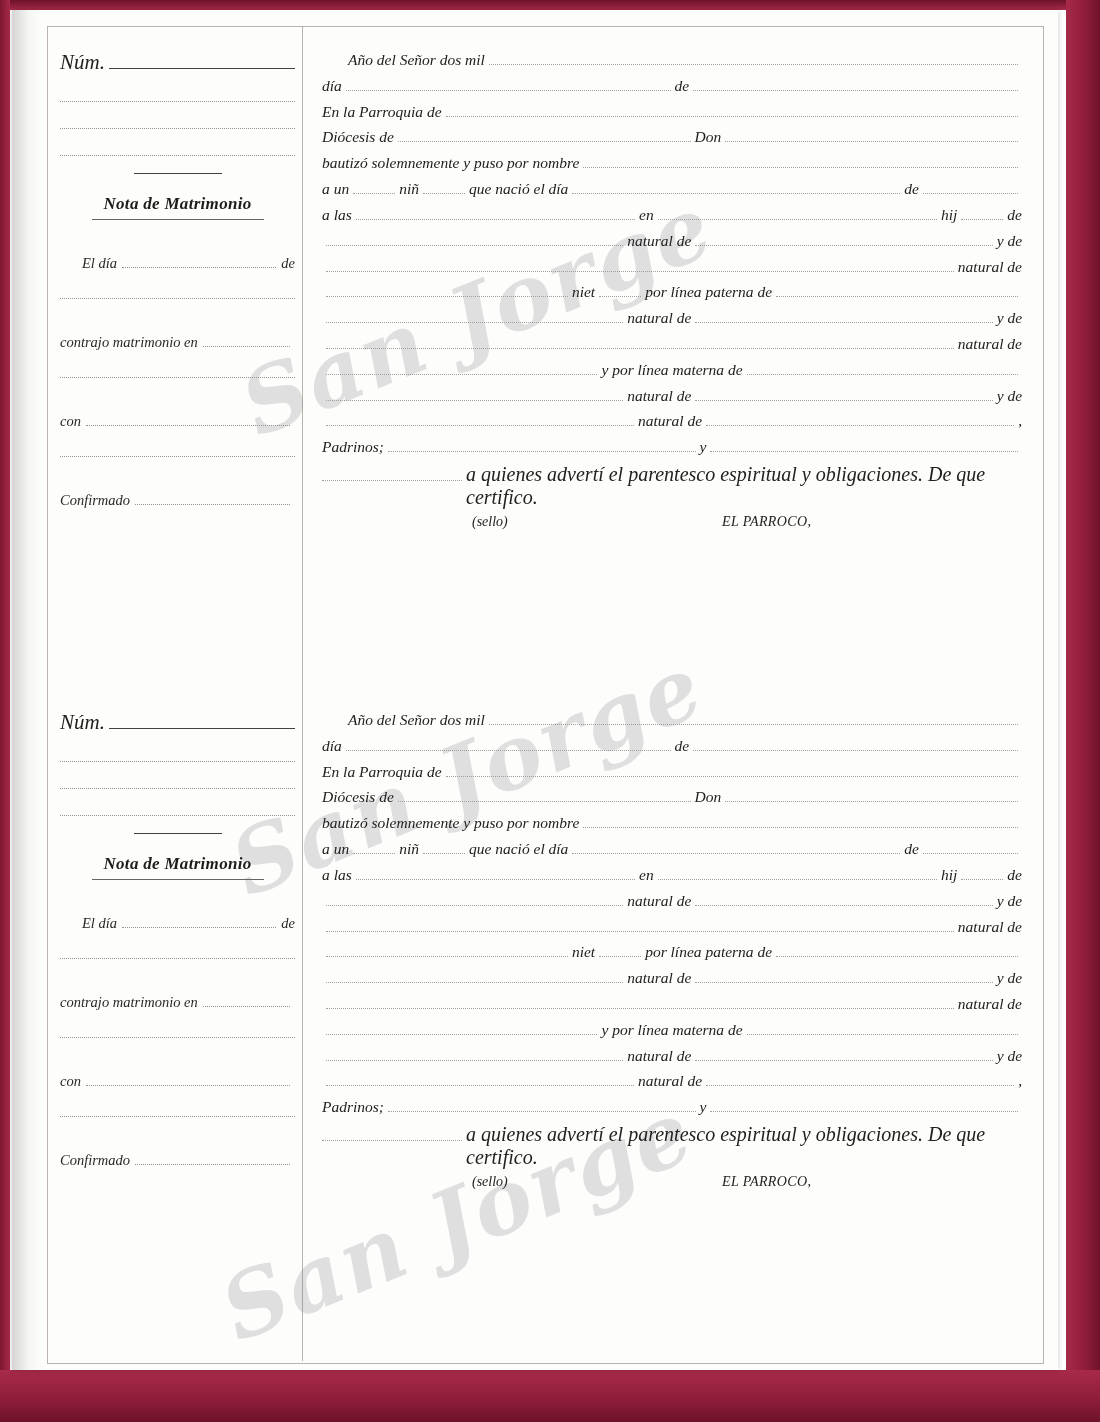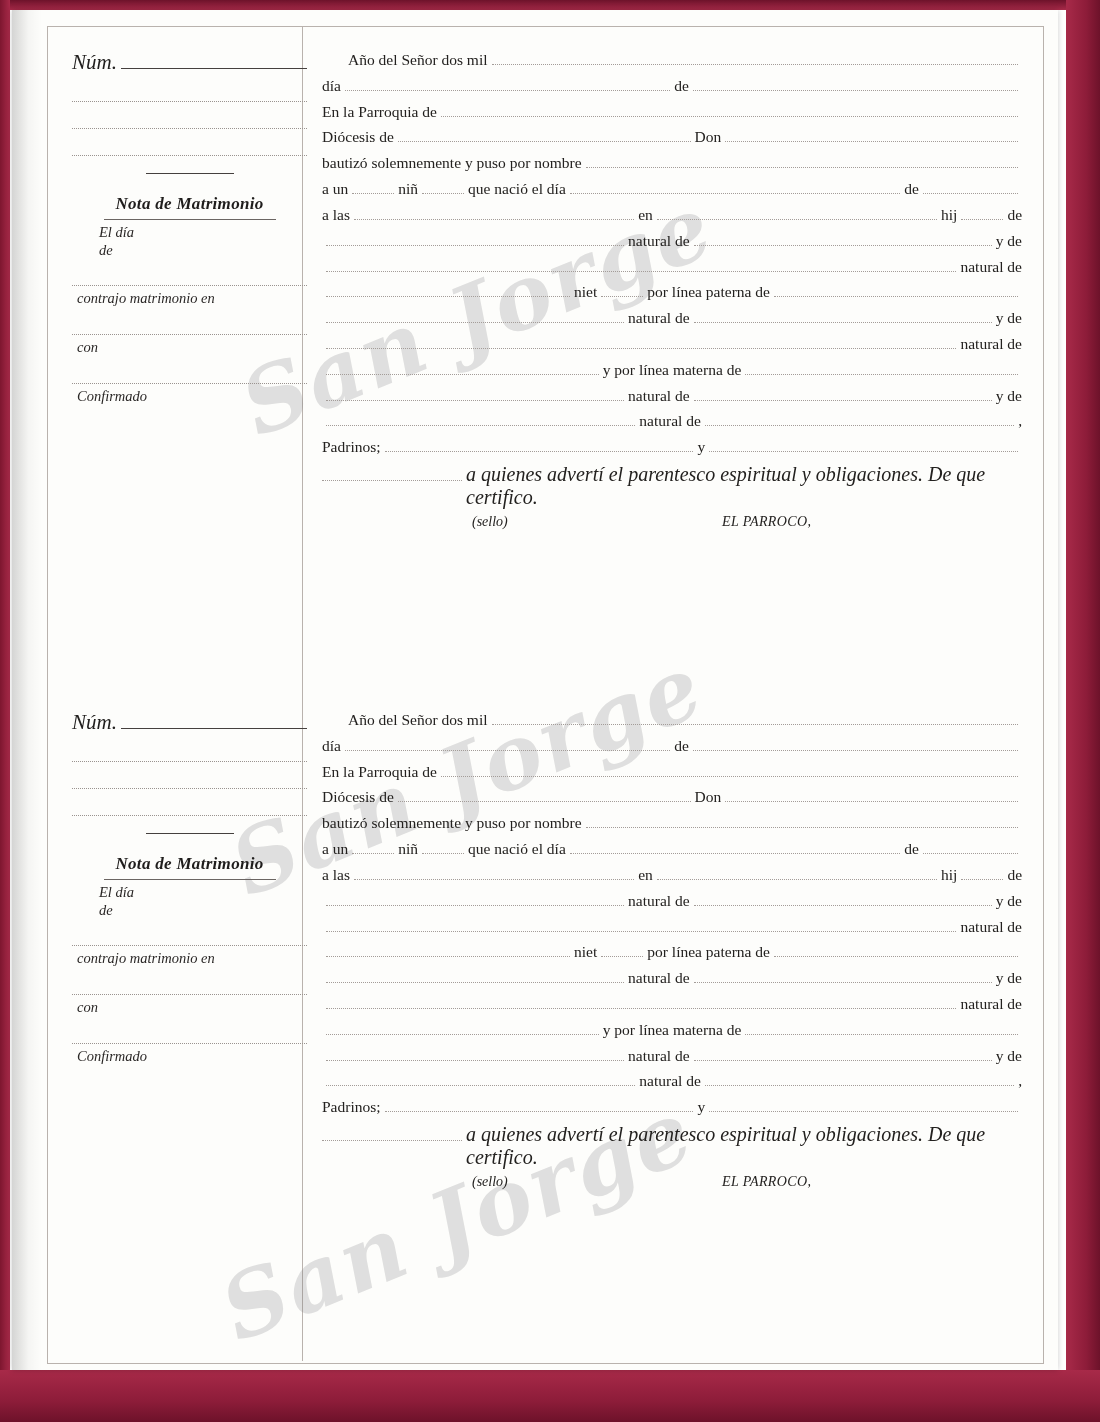--- a/index.html
+++ b/index.html
@@ -97,21 +97,21 @@
   .record {
     position: absolute;
     left: 0; width: 1046px;
   }
   #rec1 { top: 40px; }
   #rec2 { top: 700px; }
 
   
   .margin-col {
     position: absolute;
-    left: 60px;
+    left: 48px;
     width: 235px;
   }
   .num-row {
     display: flex;
     align-items: baseline;
     font-style: italic;
     font-size: 21px;
     color: #22201f;
   }
   .num-label { white-space: nowrap; }
@@ -145,22 +145,21 @@
     margin: 4px auto 0 auto;
     border-bottom: 1px solid #6b6562;
     height: 1px;
   }
   .m-row {
     display: flex;
     align-items: baseline;
     font-style: italic;
     font-size: 14.5px;
     color: #2a2726;
-    margin-top: 4px;
-    flex-direction: column;
+    margin-top: 32px;
   }
   .m-row .lbl { white-space: nowrap; }
   .m-row .fill {
     flex: 1;
     border-bottom: 1px dotted #9a938f;
     margin: 0 5px;
     height: 15px;
   }
   .m-row .tail { white-space: nowrap; font-style: italic; }
   .m-sub {
@@ -173,20 +172,21 @@
   
   .body-col {
     position: absolute;
     left: 310px;
     width: 700px;
     color: #23211f;
   }
   .b-row {
     display: flex;
     align-items: baseline;
+    font-style: italic;
     font-size: 15.5px;
     margin-bottom: 7px;
     line-height: 1.15;
   }
   .b-row .txt { white-space: nowrap; }
   .b-row .fill {
     flex: 1;
     border-bottom: 1px dotted #a39c98;
     margin: 0 4px;
     height: 14px;

